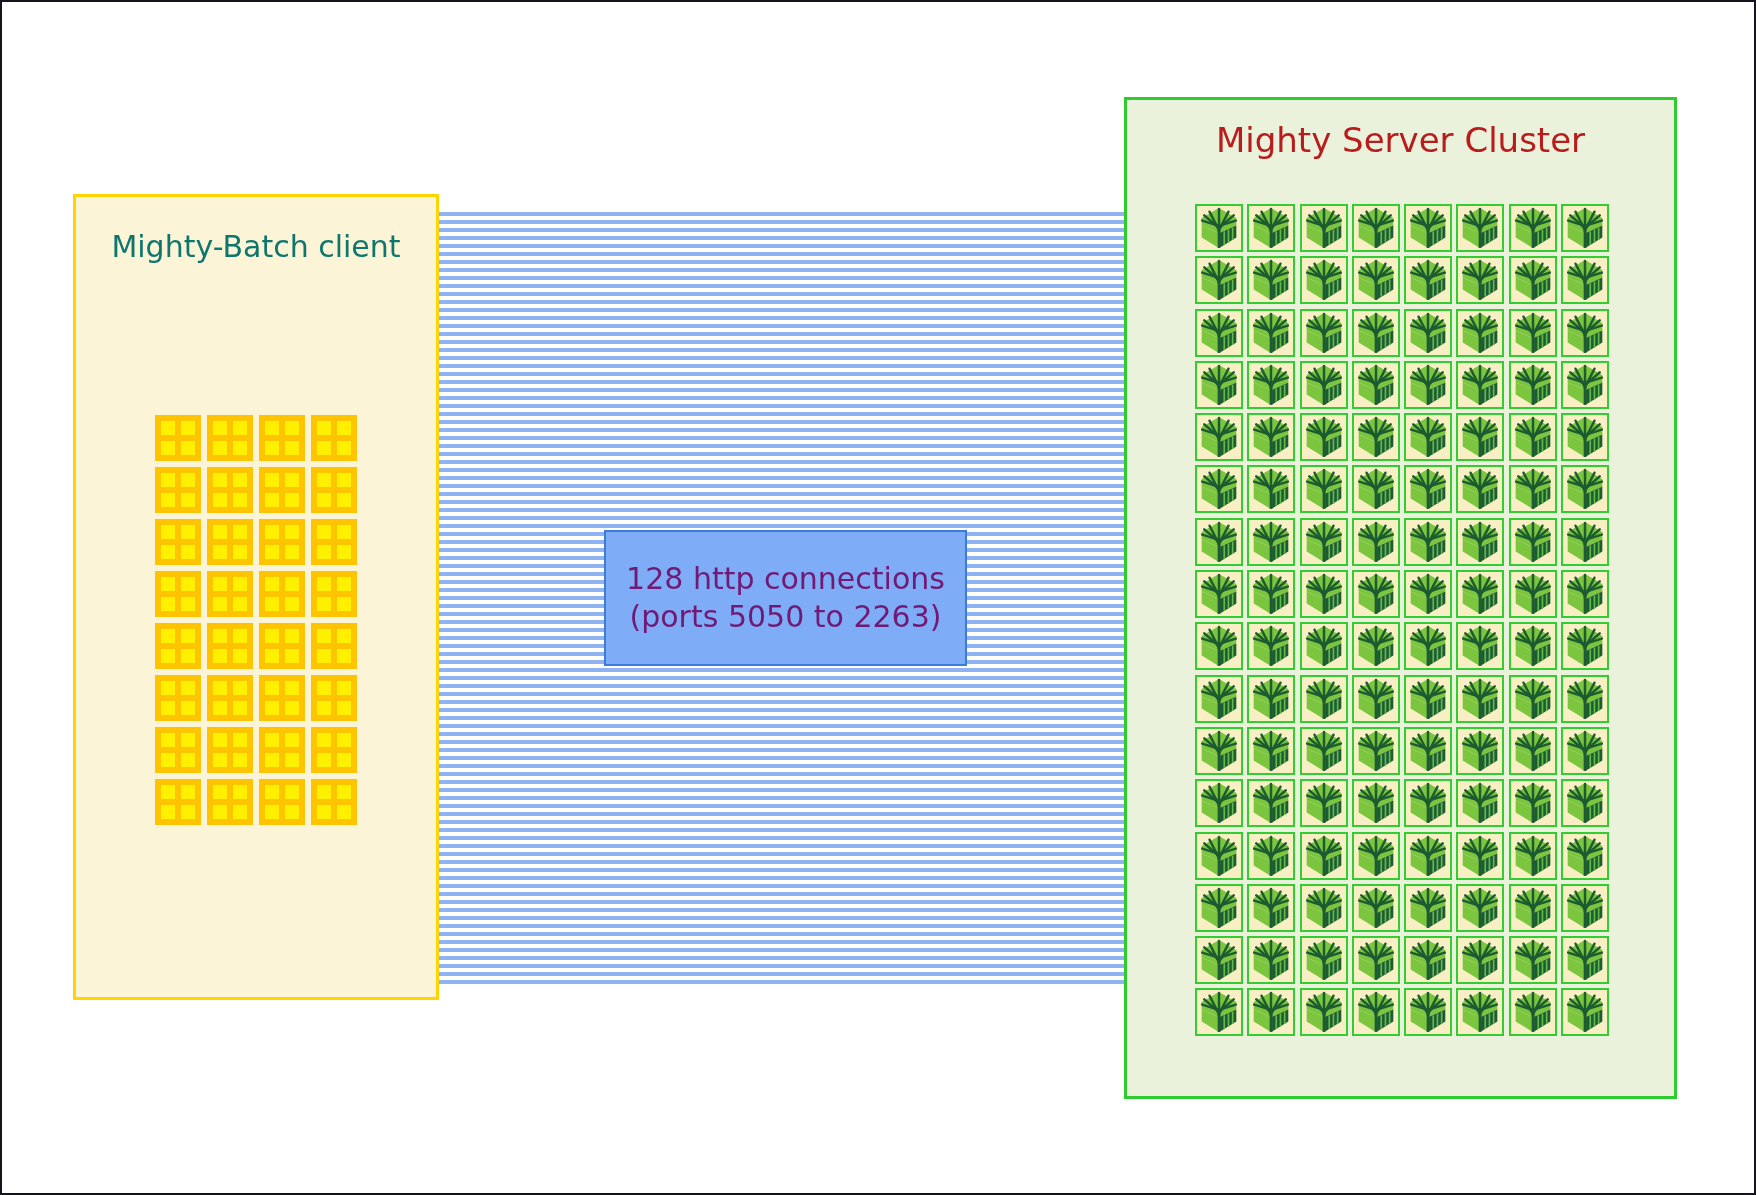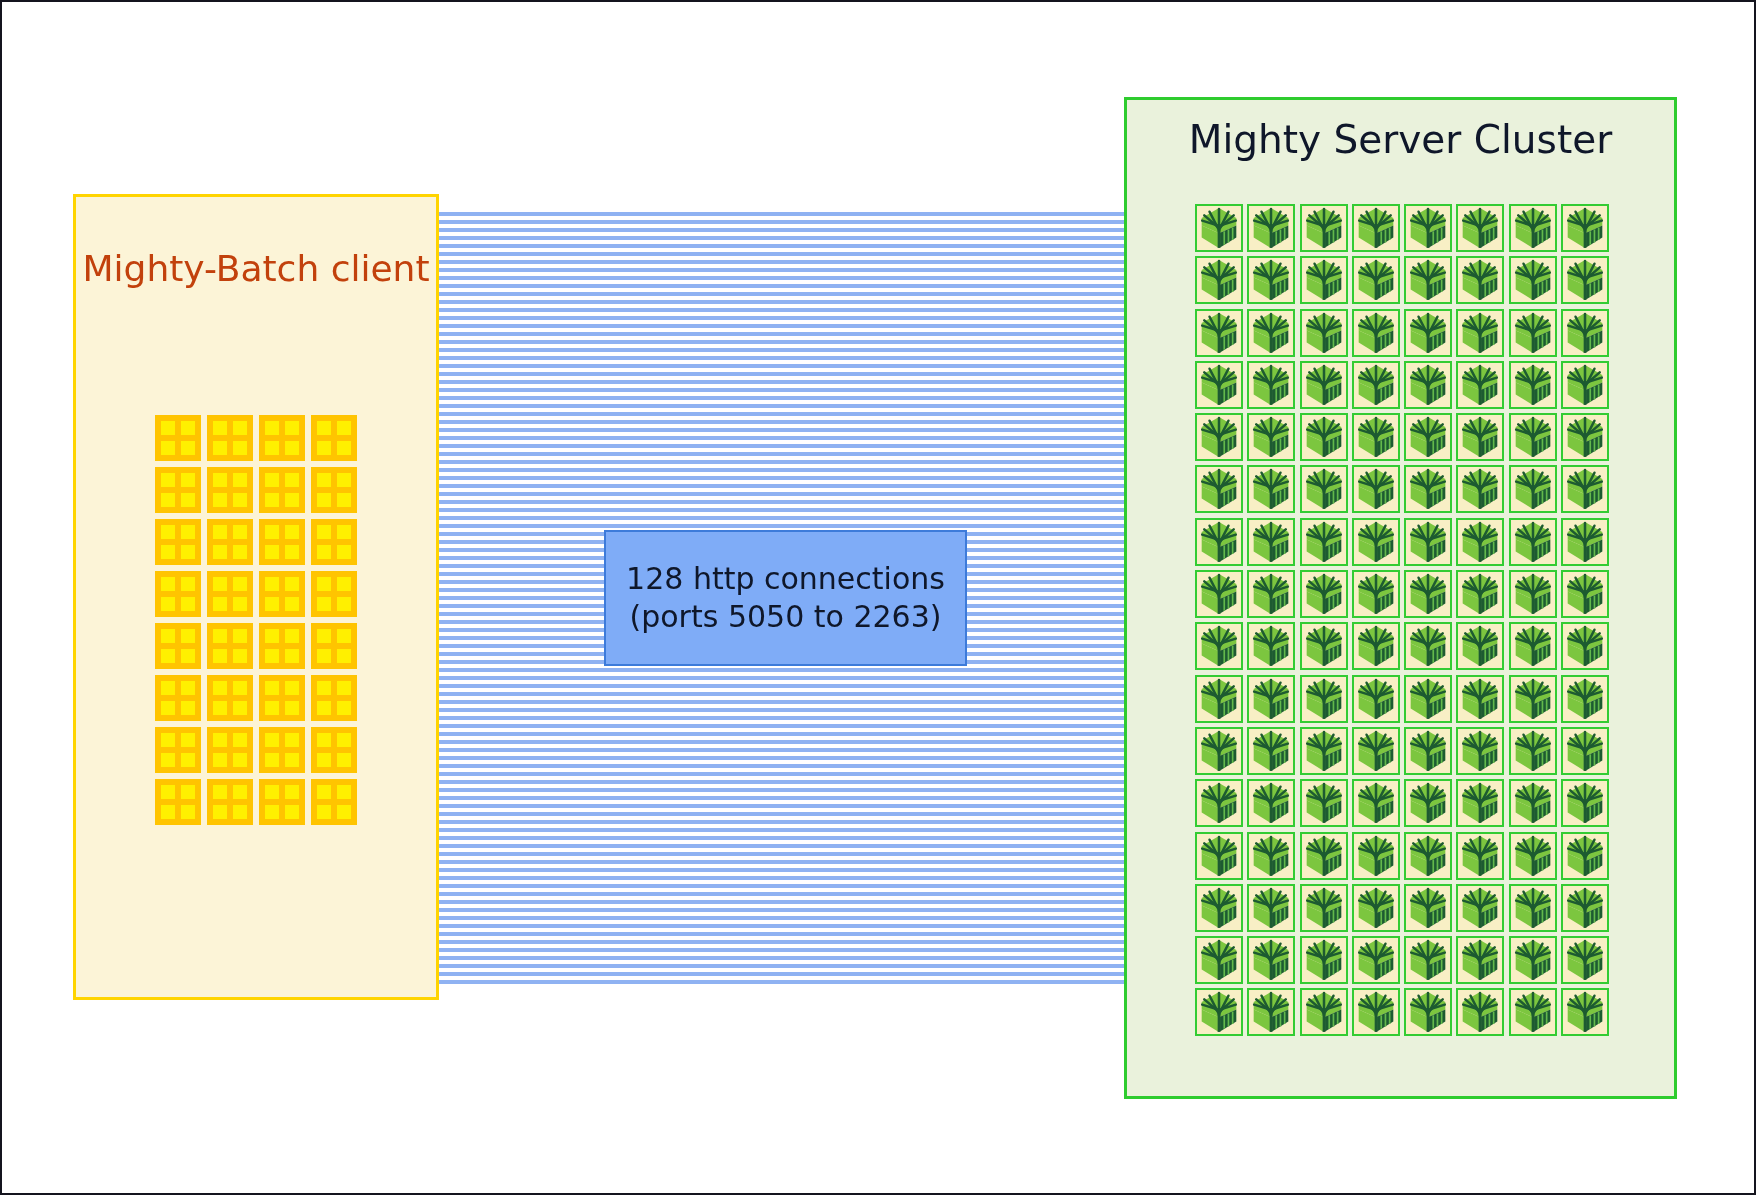--- a/index.html
+++ b/index.html
@@ -11,56 +11,56 @@
   .conn-lines{
     position:absolute;left:437px;top:210px;width:686px;height:774px;
     background:repeating-linear-gradient(to bottom,var(--line-color) 0px,var(--line-color) 4.5px,#ffffff 4.5px,#ffffff 8px);
   }
   
   .client-box{
     position:absolute;left:71px;top:192px;width:366px;height:806px;box-sizing:border-box;
     background:var(--client-bg);border:3px solid var(--client-border);
   }
   .client-title{
-    position:absolute;top:54px;left:0;width:100%;text-align:center;
-    font-size:36px;line-height:36px;color:#c2410c;
+    position:absolute;top:32px;left:0;width:100%;text-align:center;
+    font-size:30px;line-height:36px;color:#0f766e;
   }
   .cpu-grid{
     position:absolute;left:79px;top:218px;
     display:grid;grid-template-columns:repeat(4,46px);grid-auto-rows:46px;gap:6px;
   }
   .cpu-icon{
     width:46px;height:46px;box-sizing:border-box;background:var(--cpu-outer);
     padding:6px;display:grid;grid-template-columns:1fr 1fr;grid-template-rows:1fr 1fr;gap:6px;
   }
   .cpu-icon span{background:var(--cpu-inner);display:block;}
   
   .server-box{
     position:absolute;left:1122px;top:95px;width:553px;height:1002px;box-sizing:border-box;
     background:var(--server-bg);border:3px solid var(--server-border);
   }
   .server-title{
     position:absolute;top:22px;left:0;width:100%;text-align:center;
-    font-size:39px;line-height:36px;color:#0f172a;
+    font-size:34px;line-height:36px;color:#b91c1c;
   }
   .tree-grid{
     position:absolute;left:68px;top:104px;
     display:grid;grid-template-columns:repeat(8,48px);grid-auto-rows:48px;gap:4.3px;
   }
   .tree-icon{
     width:48px;height:48px;box-sizing:border-box;background:var(--node-bg);
     border:2px solid var(--node-border);padding:1px;
   }
   .tree-icon svg{width:100%;height:100%;display:block;}
   
   .conn-label{
     position:absolute;left:602px;top:528px;width:363px;height:136px;box-sizing:border-box;
     background:var(--label-bg);border:2px solid var(--label-border);
     display:flex;flex-direction:column;align-items:center;justify-content:center;
-    font-size:30px;line-height:38px;color:#0f172a;text-align:center;
+    font-size:30px;line-height:38px;color:#701a75;text-align:center;
   }
 </style>
 </head>
 <body>
 
 <svg width="0" height="0" style="position:absolute" aria-hidden="true">
   <symbol id="tree-symbol" viewBox="0 0 40 40">
     <polygon points="20,1 36.5,10.5 36.5,17.5 20,25 3.5,17.5 3.5,10.5" fill="#7CC63F"></polygon>
     <g stroke="#1D5B31" stroke-width="2.4" stroke-linecap="round" fill="none">
       <path d="M20,24 L20,2"></path>

